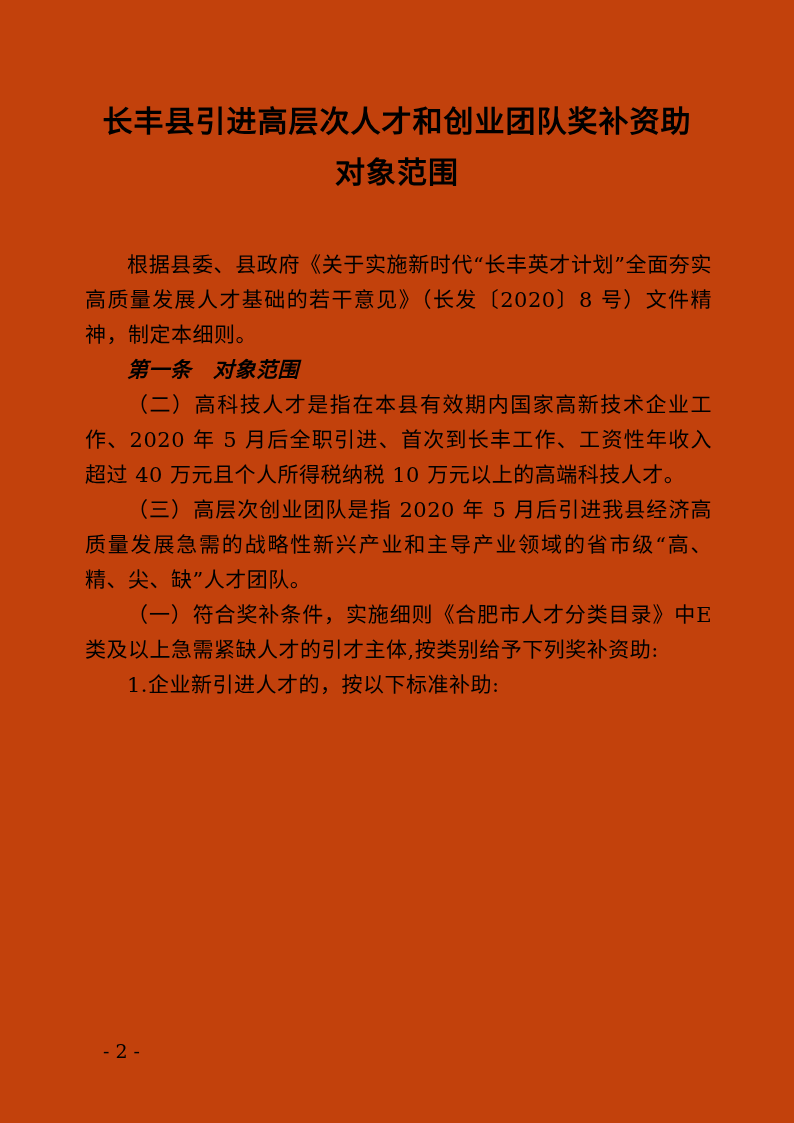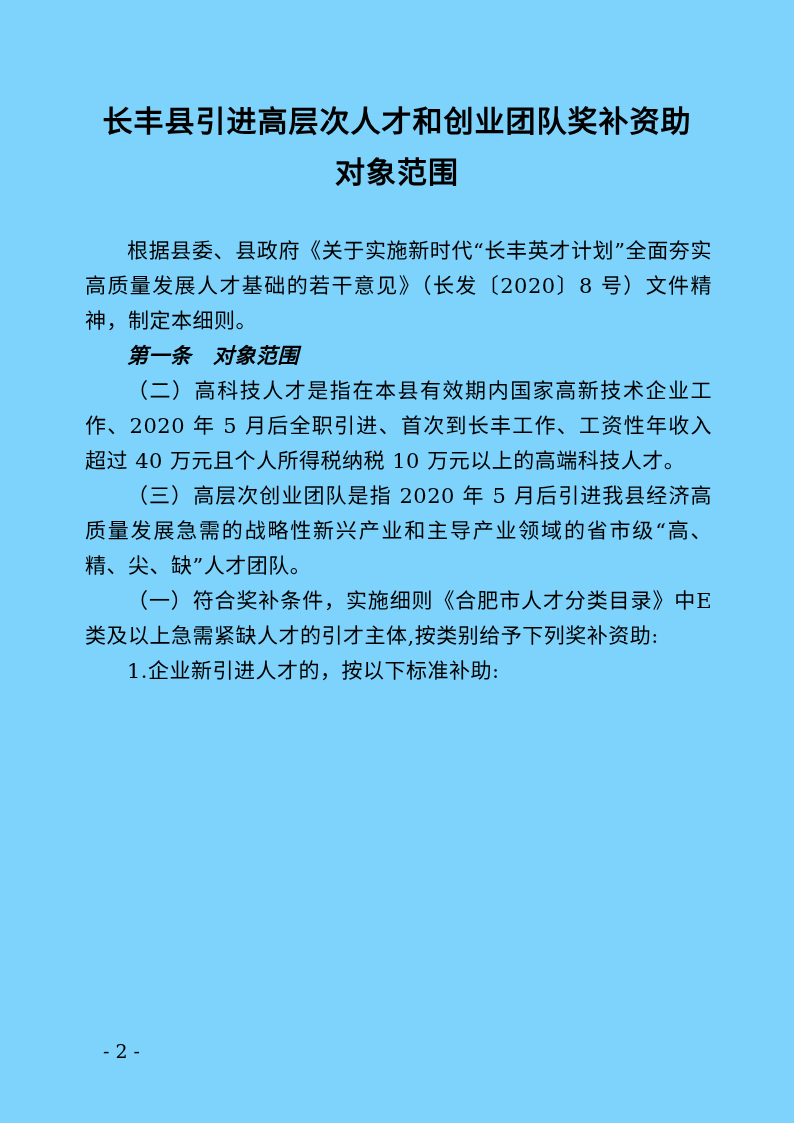--- a/index.html
+++ b/index.html
@@ -5,38 +5,38 @@
   html, body {
     margin: 0;
     padding: 0;
     background: #ffffff;
   }
   .page {
     position: relative;
     width: 794px;
     height: 1123px;
     margin: 0 auto;
-    background: #7dd3fc;
+    background: #c2410c;
     color: #000000;
     overflow: hidden;
     font-family: "DejaVu Serif", "Liberation Serif", serif;
   }
   .doc-title {
     margin: 0;
     padding-top: 96px;
     text-align: center;
     font-size: 30px;
     line-height: 51px;
     font-weight: bold;
     color: #000000;
     font-family: "DejaVu Serif", "Liberation Serif", serif;
     letter-spacing: 1px;
   }
   .doc-body {
-    margin: 36px 82px 0 85px;
+    margin: 50px 82px 0 85px;
   }
   .para {
     margin: 0;
     font-size: 21px;
     line-height: 35px;
     text-align: justify;
     text-justify: inter-ideograph;
     text-indent: 2em;
     color: #000000;
     letter-spacing: 0.5px;

